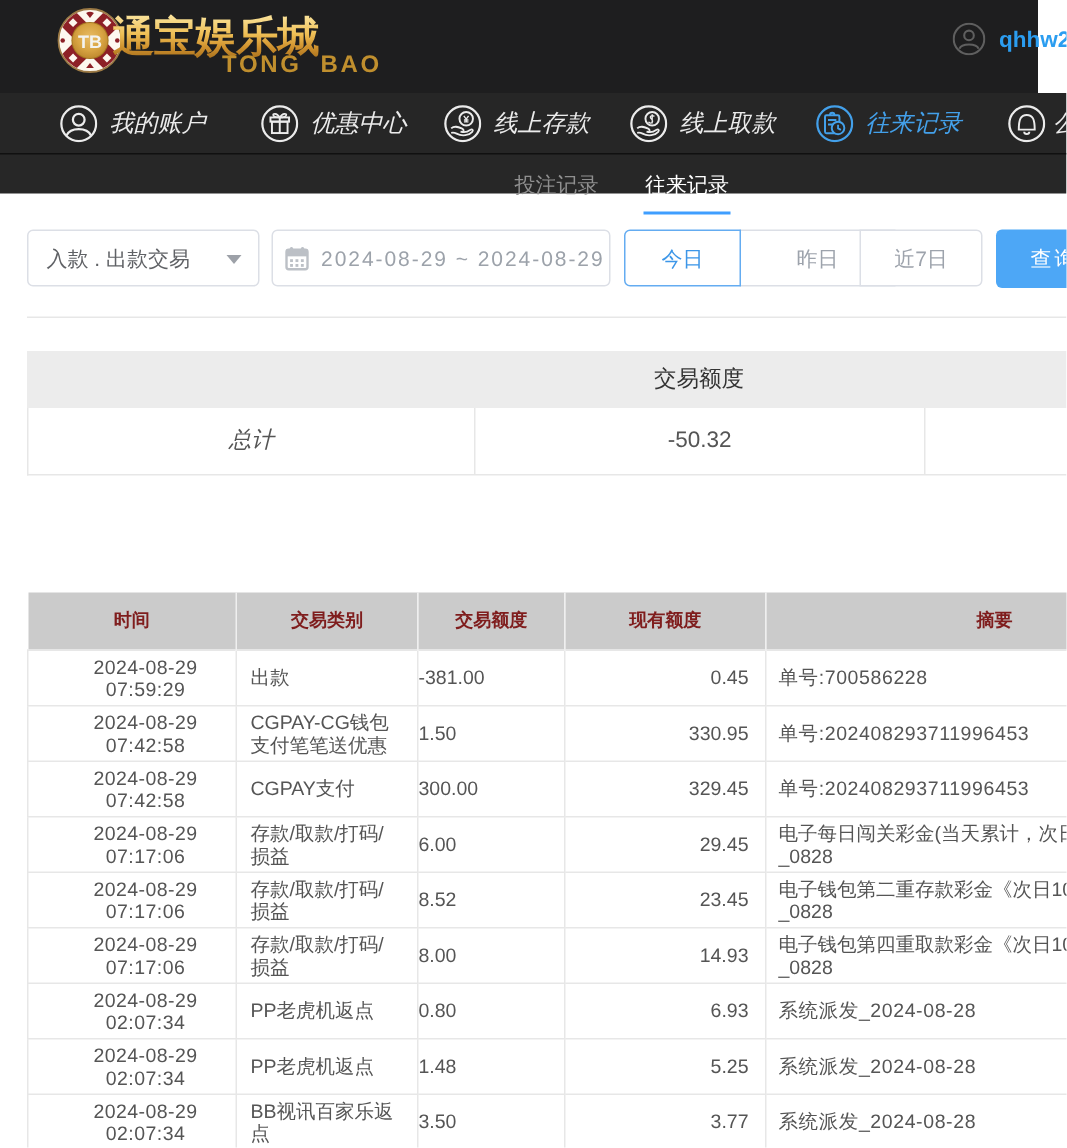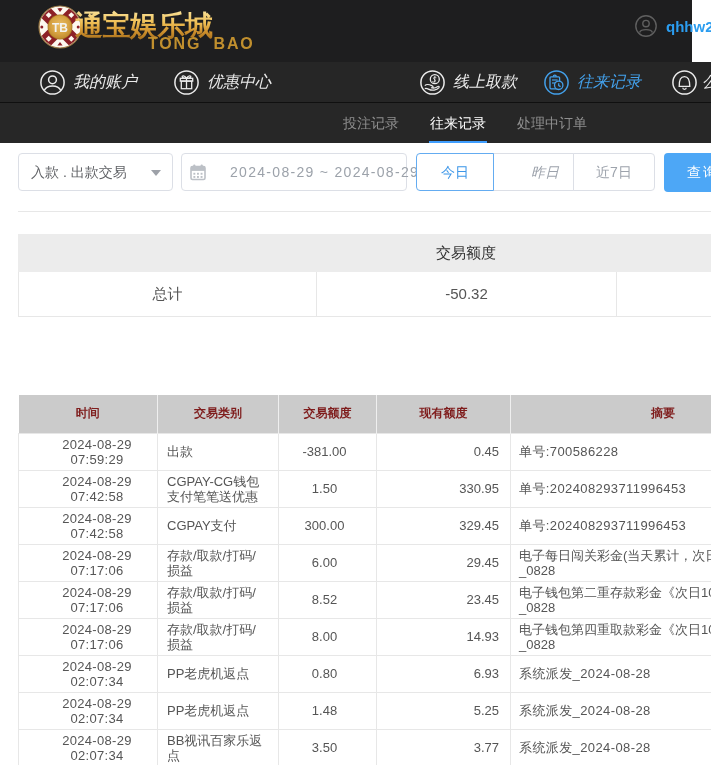--- a/index.html
+++ b/index.html
@@ -19,62 +19,62 @@
   font-weight:bold;letter-spacing:1.8px;white-space:nowrap;}
 .user{position:absolute;left:666px;top:18px;color:#2b9df0;font-size:15px;font-weight:bold;white-space:nowrap;}
 
 
 .nav{position:absolute;left:0;top:62px;width:711px;height:40px;background:#262626;}
 .nav .item{position:absolute;top:0;height:40px;display:flex;align-items:center;color:#ebebeb;font-size:16px;white-space:nowrap;font-style:italic;}
 .nav .item svg{margin-right:8px;}
 .nav .item.blue{color:#43a0ea;}
 
 
-.sub{position:absolute;left:0;top:102px;width:711px;height:41px;background:#272727;border-top:1px solid #101010;}
+.sub{position:absolute;left:0;top:102px;width:711px;height:27px;background:#272727;border-top:1px solid #101010;}
 .sub .t{position:absolute;top:0;height:41px;line-height:40px;font-size:14px;color:#8f8f8f;}
 .sub .t.on{color:#fff;}
 .sub .bar{position:absolute;left:429px;top:38px;width:58px;height:3px;background:#3f9eff;}
 
 
 .filters{position:absolute;left:0;top:143px;width:711px;height:68px;background:#fff;}
 .fline{position:absolute;left:18px;top:68px;width:693px;height:1px;background:#e7e7e7;}
 .sel{position:absolute;left:18px;top:10px;width:155px;height:38px;border:1px solid #dcdfe6;border-radius:4px;
   font-size:14px;color:#606266;line-height:36px;padding-left:12px;}
 .sel .caret{position:absolute;right:11px;top:16px;width:0;height:0;border-left:5px solid transparent;
   border-right:5px solid transparent;border-top:6px solid #9da1a8;}
 .date{position:absolute;left:181px;top:10px;width:226px;height:38px;border:1px solid #dcdfe6;border-radius:4px;
-  font-size:14px;color:#9ca2aa;line-height:36px;padding-left:48px;letter-spacing:1.3px;white-space:nowrap;}
+  font-size:14px;color:#9ca2aa;line-height:36px;padding-left:32px;letter-spacing:1.3px;white-space:nowrap;}
 .date svg{position:absolute;left:8px;top:10px;}
 .gb{position:absolute;top:10px;height:38px;line-height:36px;text-align:center;font-size:14px;color:#9da3ac;
   border:1px solid #dcdfe6;background:#fff;}
 .gb1{left:0;width:78px;border-radius:4px 0 0 4px;border-color:#64acf1;color:#3c96e8;z-index:2;}
-.gb2{left:77px;width:104px;font-style:italic;}
+.gb2{left:77px;width:104px;}
 .gb3{left:157px;width:82px;border-radius:0 4px 4px 0;}
 .qbtn{position:absolute;left:664px;top:10px;width:78px;height:39px;background:#4da7f6;border-radius:4px;
   color:#fff;font-size:14px;text-align:center;line-height:39px;letter-spacing:2px;}
 
 
 .sumhead{position:absolute;left:18px;top:234px;width:693px;height:38px;background:#ececec;}
 .sumhead span{position:absolute;left:418px;top:0;width:62px;line-height:38px;font-size:15px;color:#333;}
 .sumrow{position:absolute;left:18px;top:272px;width:693px;height:45px;background:#fff;
   border-bottom:1px solid #e7e7e7;border-left:1px solid #e7e7e7;}
 .sumrow .c1{position:absolute;left:0;top:0;width:298px;height:44px;line-height:44px;text-align:center;
-  font-size:15px;color:#555;border-right:1px solid #e7e7e7;}
+  font-size:15px;color:#555;border-right:1px solid #e7e7e7;font-style:italic;}
 .sumrow .c2{position:absolute;left:298px;top:0;width:300px;height:44px;line-height:44px;text-align:center;
   font-size:15px;color:#555;border-right:1px solid #e7e7e7;}
 
 
 .tbl{position:absolute;left:18px;top:395px;width:797px;}
 table{border-collapse:collapse;table-layout:fixed;width:797px;font-size:13px;color:#555;}
 th{background:#cbcbcb;color:#7f1d1d;font-size:12px;font-weight:bold;height:38px;padding:0;
   border-right:1px solid #efefef;}
 td{border:1px solid #e7e7e7;height:37px;padding:0;vertical-align:middle;line-height:15px;}
 td.time{width:139px;text-align:center;letter-spacing:.3px;padding-left:18px;}
 td.type{width:121px;text-align:left;padding-left:9px;padding-right:13px;}
-td.amt{width:98px;text-align:center;padding-right:6px;}
+td.amt{width:98px;text-align:left;padding-right:6px;}
 td.bal{width:134px;text-align:right;padding-right:11px;}
 td.memo{width:305px;text-align:left;padding-left:8px;}
 td.memo.m1{letter-spacing:.4px;}
 </style>
 </head>
 <body>
 
 <div class="hdr">
   <svg class="abs" style="left:38px;top:5px" width="44" height="44" viewBox="0 0 44 44">
     <defs>
@@ -128,20 +128,27 @@
       <path d="M4.3 20.3 C7 14.6 18 14.6 20.7 20.3" fill="none" stroke="#ebebeb" stroke-width="1.5"></path>
     </svg>我的账户</div>
   <div class="item" style="left:174px">
     <svg width="25" height="25" viewBox="0 0 25 25">
       <circle cx="12.5" cy="12.5" r="11.6" fill="none" stroke="#ebebeb" stroke-width="1.5"></circle>
       <path d="M12.5 8.3 C10.6 5 7.4 5.5 8.3 7.1 C8.9 8.2 10.8 8.3 12.5 8.3 C14.2 8.3 16.1 8.2 16.7 7.1 C17.6 5.5 14.4 5 12.5 8.3 Z" fill="none" stroke="#ebebeb" stroke-width="1.2"></path>
       <rect x="6.3" y="8.3" width="12.4" height="2.8" fill="none" stroke="#ebebeb" stroke-width="1.3"></rect>
       <rect x="7.3" y="11.1" width="10.4" height="7.6" fill="none" stroke="#ebebeb" stroke-width="1.3"></rect>
       <line x1="12.5" y1="8.3" x2="12.5" y2="18.7" stroke="#ebebeb" stroke-width="1.3"></line>
     </svg>优惠中心</div>
+  <div class="item" style="left:296px">
+    <svg width="25" height="25" viewBox="0 0 25 25">
+      <circle cx="12.5" cy="12.5" r="11.6" fill="none" stroke="#ebebeb" stroke-width="1.5"></circle>
+      <circle cx="14.8" cy="9.2" r="4.5" fill="none" stroke="#ebebeb" stroke-width="1.3"></circle>
+      <path d="M13.2 7.2 L14.8 9.4 L16.4 7.2 M14.8 9.4 L14.8 11.6 M13.3 10 L16.3 10 M13.3 11.2 L16.3 11.2" fill="none" stroke="#ebebeb" stroke-width="0.9"></path>
+      <path d="M4.8 15.6 C7 13.4 9.6 14.6 11.8 15.6 C13.8 16.5 13.4 18.3 11.4 17.8 M11 17.7 C14 18.6 15.8 17.9 17.4 16.7 C18.8 15.7 19.8 16.7 18.8 17.9 C16.8 20.3 12 21 8.4 19.1 C7 18.4 5.8 18.3 4.8 18.6" fill="none" stroke="#ebebeb" stroke-width="1.2"></path>
+    </svg>线上存款</div>
   <div class="item" style="left:420px">
     <svg width="25" height="25" viewBox="0 0 25 25">
       <circle cx="12.5" cy="12.5" r="11.6" fill="none" stroke="#ebebeb" stroke-width="1.5"></circle>
       <circle cx="14.8" cy="9.2" r="4.5" fill="none" stroke="#ebebeb" stroke-width="1.3"></circle>
       <path d="M16.3 7.6 C14.4 6.5 12.8 7.6 14 9 C15.2 10.4 15.6 10.6 14.8 11.6 C14 12.5 12.6 11.9 12.4 11.2 M14.8 6.2 L14.8 12.4" fill="none" stroke="#ebebeb" stroke-width="0.9"></path>
       <path d="M4.8 15.6 C7 13.4 9.6 14.6 11.8 15.6 C13.8 16.5 13.4 18.3 11.4 17.8 M11 17.7 C14 18.6 15.8 17.9 17.4 16.7 C18.8 15.7 19.8 16.7 18.8 17.9 C16.8 20.3 12 21 8.4 19.1 C7 18.4 5.8 18.3 4.8 18.6" fill="none" stroke="#ebebeb" stroke-width="1.2"></path>
     </svg>线上取款</div>
   <div class="item blue" style="left:544px">
     <svg width="25" height="25" viewBox="0 0 25 25">
       <circle cx="12.5" cy="12.5" r="11.6" fill="none" stroke="#43a0ea" stroke-width="1.5"></circle>
@@ -158,21 +165,20 @@
       <path d="M7.2 16.4 C7.2 9.6 8.5 6.6 12.5 6.6 C16.5 6.6 17.8 9.6 17.8 16.4 Z" fill="none" stroke="#ebebeb" stroke-width="1.3"></path>
       <path d="M10.8 17.8 C10.8 19.8 14.2 19.8 14.2 17.8" fill="none" stroke="#ebebeb" stroke-width="1.3"></path>
     </svg>
       <span style="margin-left:-3px">公告</span>
     </div>
 </div>
 
 <div class="sub">
   <div class="t" style="left:343px">投注记录</div>
   <div class="t on" style="left:430px">往来记录</div>
-  <div class="t" style="left:517px">处理中订单</div>
   <div class="bar"></div>
 </div>
 
 <div class="filters">
   <div class="sel">入款 . 出款交易<span class="caret"></span></div>
   <div class="date">
     <svg width="16" height="17" viewBox="0 0 16 17">
       <rect x="1" y="2.5" width="14" height="13" rx="1.5" fill="none" stroke="#bcc0c6" stroke-width="1.6"></rect>
       <rect x="1" y="2.5" width="14" height="4.4" fill="#bcc0c6"></rect>
       <rect x="3.2" y="0.6" width="2.2" height="3.4" rx="1" fill="#bcc0c6"></rect>

